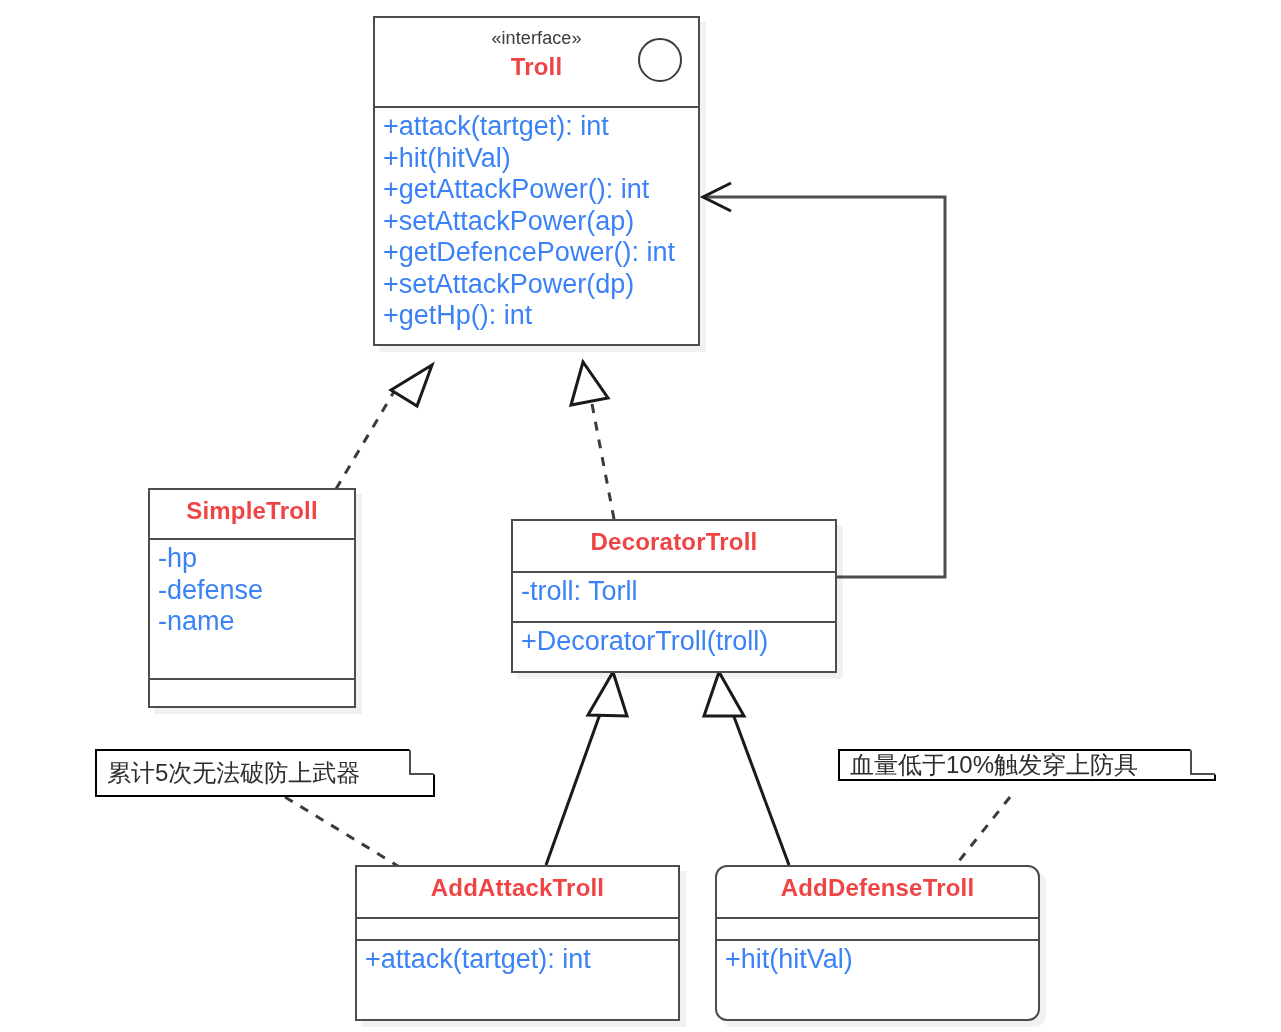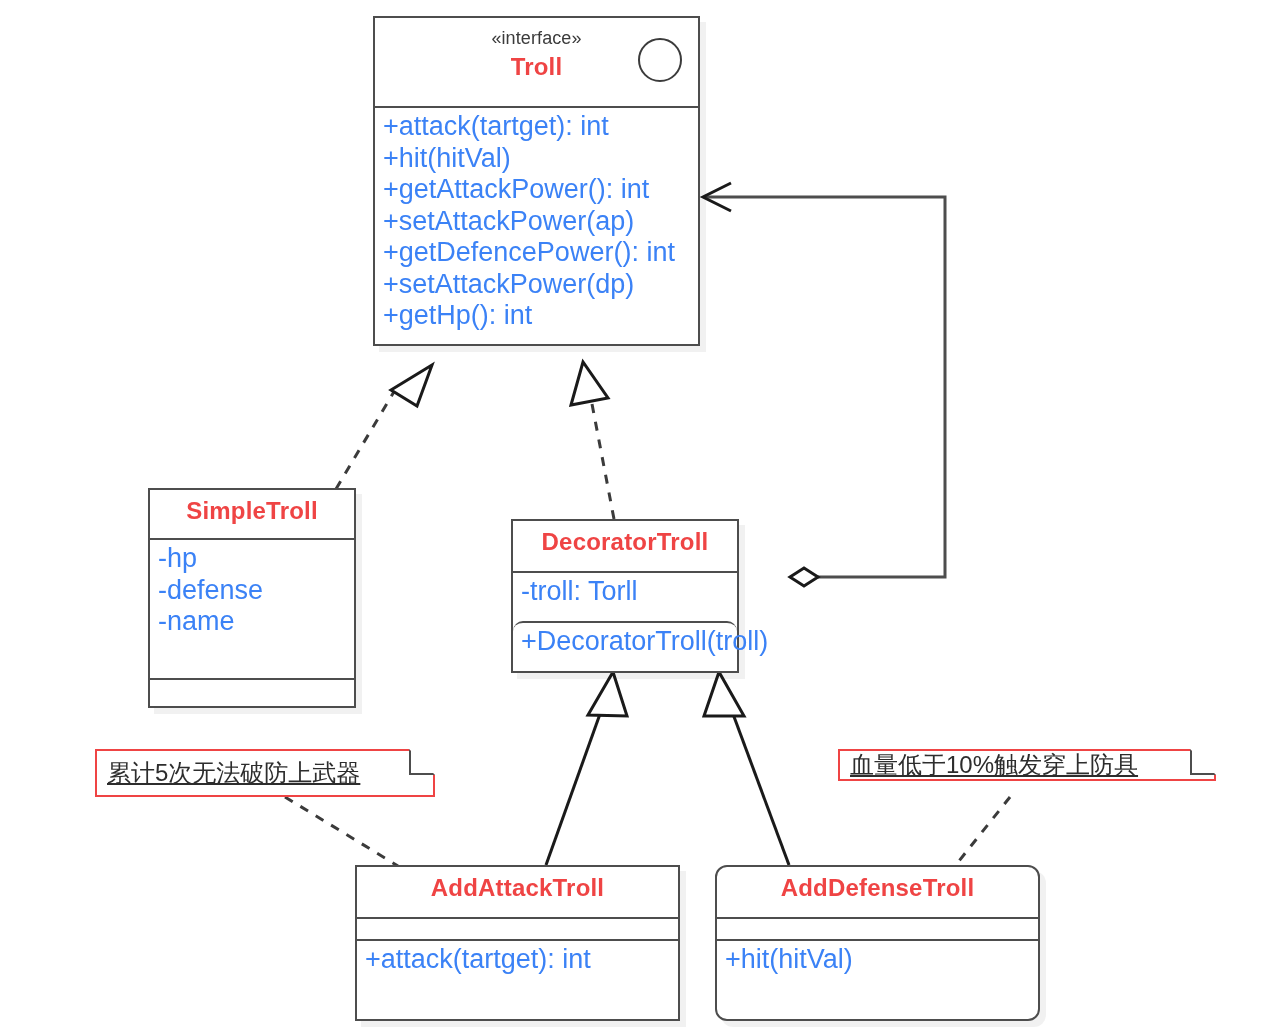--- a/index.html
+++ b/index.html
@@ -74,30 +74,29 @@
     border-radius: 50%;
     background: #ffffff;
     right: 16px;
     top: 20px;
   }
   
   .uml-note {
     position: absolute;
     box-sizing: border-box;
     background: #ffffff;
-    border: 2px solid #ef4444;
+    border: 2px solid #000000;
     z-index: 6;
     font-size: 24px;
     color: #2d2d2d;
     display: flex;
     align-items: center;
     padding: 0 10px;
     line-height: 30px;
     white-space: nowrap;
-    text-decoration: underline;
   }
   .note-fold {
     position: absolute;
     right: -2px;
     top: -2px;
     width: 24px;
     height: 24px;
     background: #ffffff;
     border-left: 2px solid #4d4d4d;
     border-bottom: 2px solid #4d4d4d;
@@ -186,28 +185,28 @@
       <div class="cls-name">SimpleTroll</div>
     </div>
     <div class="compartment" style="height:140px;">
       <div class="member">-hp</div>
       <div class="member">-defense</div>
       <div class="member">-name</div>
     </div>
     <div class="compartment" style="height:28px;"></div>
   </div>
 
-  <div class="uml-box" id="box-decoratortroll" style="left:511px; top:519px; width:228px; height:154px;">
+  <div class="uml-box" id="box-decoratortroll" style="left:511px; top:519px; width:326px; height:154px;">
     <div class="compartment cls-header" style="height:50px;">
       <div class="cls-name">DecoratorTroll</div>
     </div>
     <div class="compartment" style="height:50px;">
       <div class="member">-troll: Torll</div>
     </div>
-    <div class="compartment" style="height:50px;border-radius:10px;">
+    <div class="compartment" style="height:50px;">
       <div class="member">+DecoratorTroll(troll)</div>
     </div>
   </div>
 
   <div class="uml-box" id="box-addattacktroll" style="left:355px; top:865px; width:325px; height:156px;">
     <div class="compartment cls-header" style="height:50px;">
       <div class="cls-name">AddAttackTroll</div>
     </div>
     <div class="compartment" style="height:22px;"></div>
     <div class="compartment" style="height:80px;">

